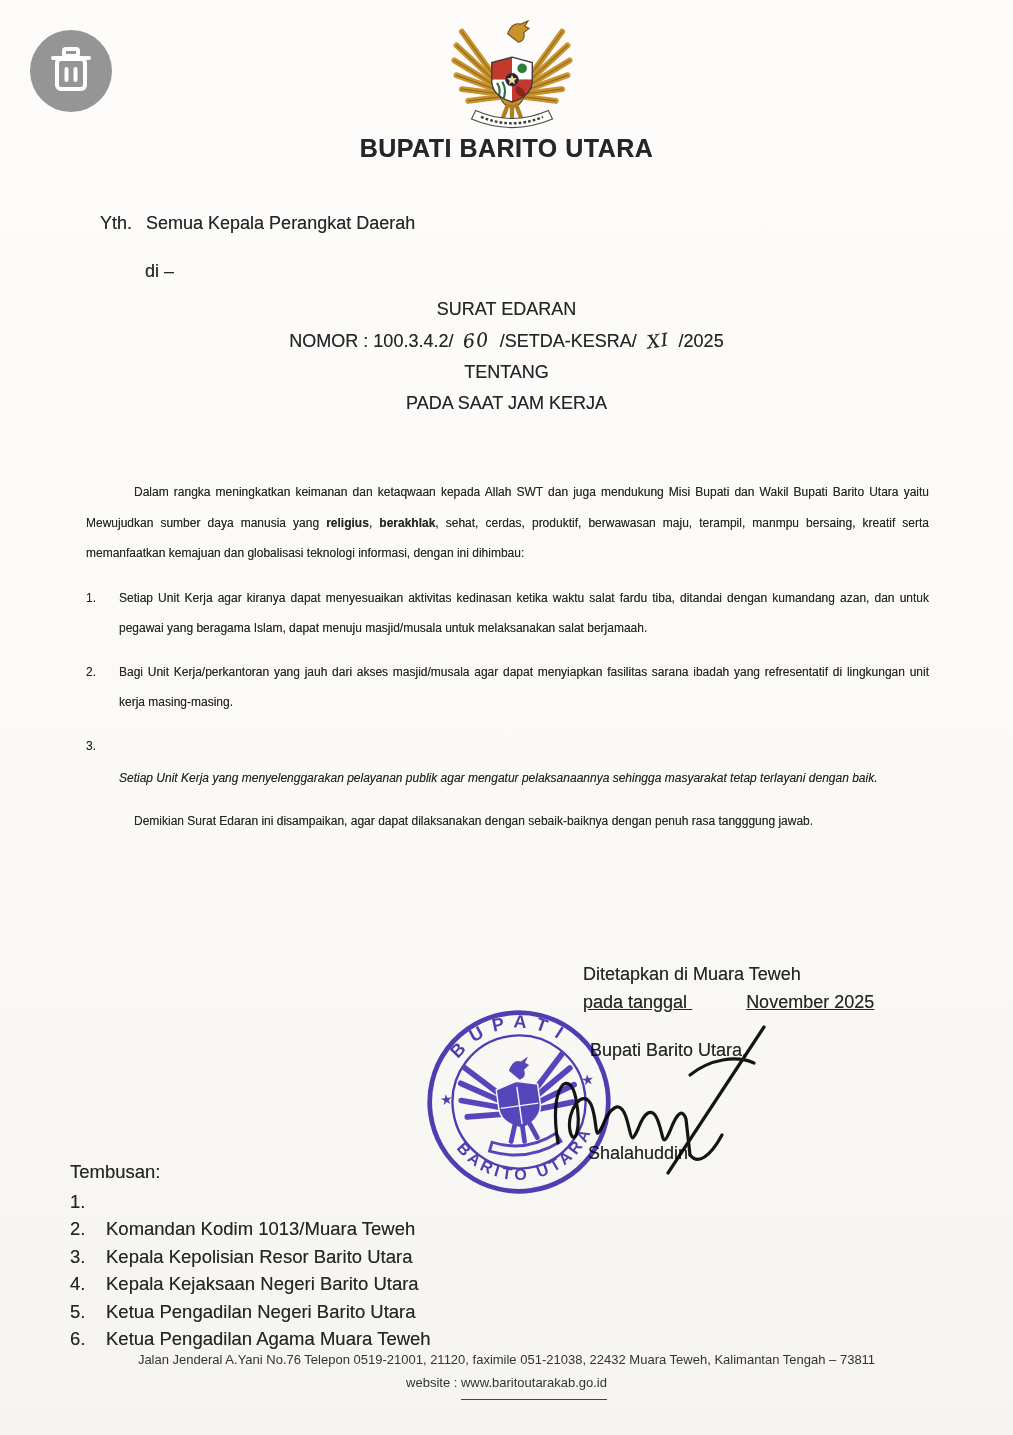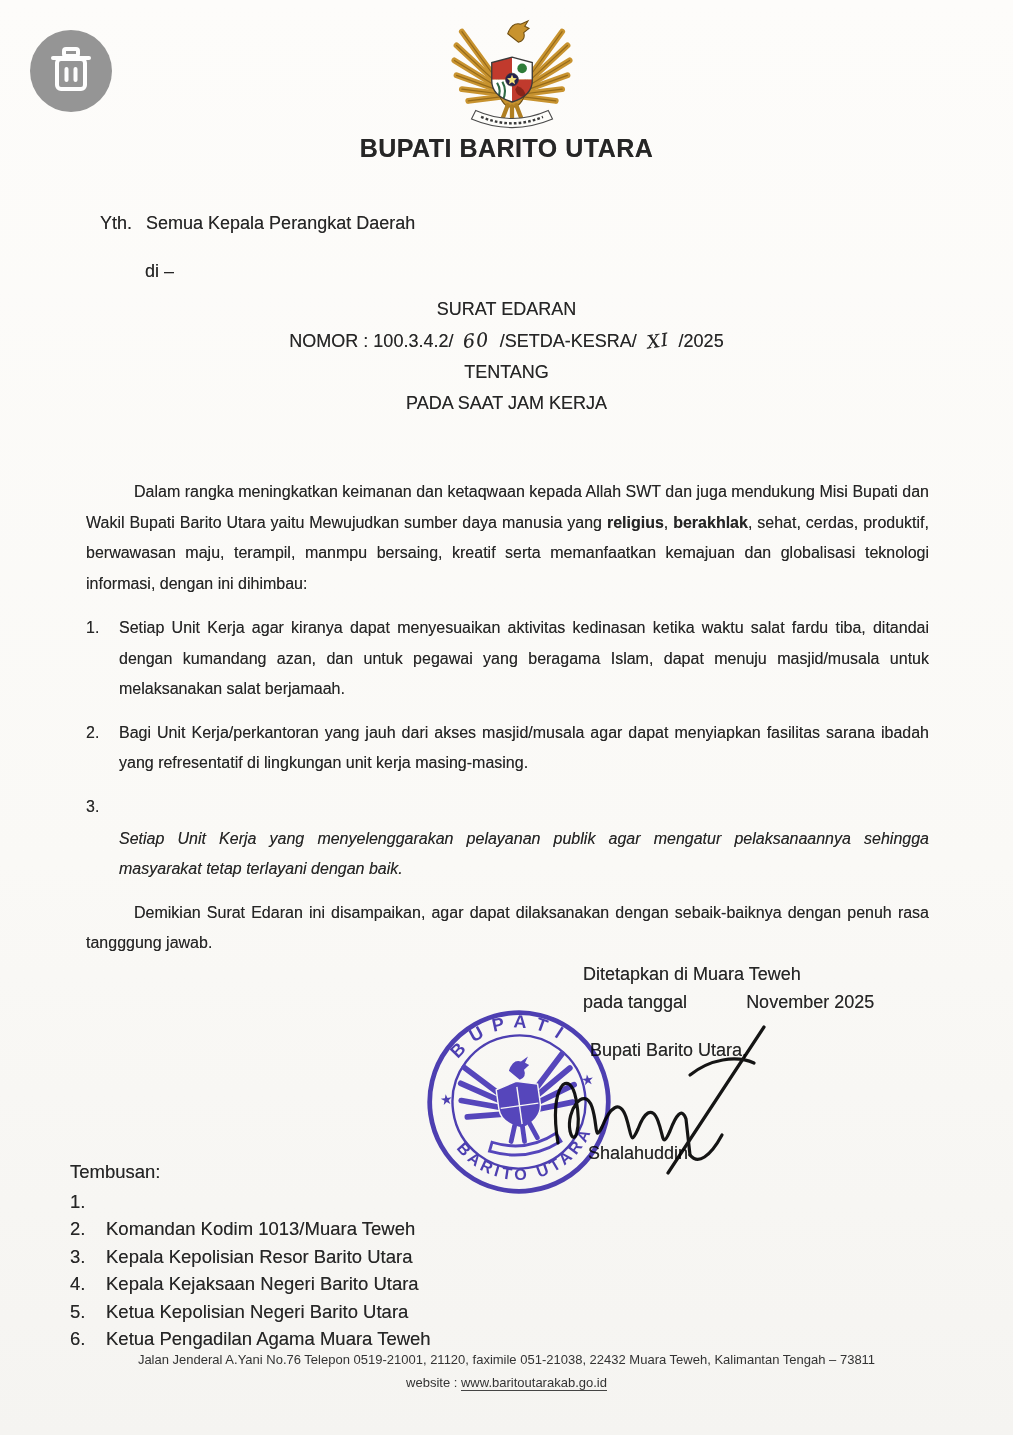--- a/index.html
+++ b/index.html
@@ -34,50 +34,50 @@
   .recipient .r2{margin:22px 0 0 45px;}
   .recipient .r3{margin:6px 0 0 100px;border-bottom:2px solid #2a2a2a;display:inline-block;padding-bottom:1px;}
 
   .subject{position:absolute;top:294px;left:0;width:100%;text-align:center;font-size:18px;line-height:31px;}
   .hand{
     display:inline-block;font-family:"DejaVu Serif",serif;font-style:italic;
     font-size:19px;transform:rotate(-5deg);letter-spacing:1px;margin:0 10px;
   }
   .hand.h2{transform:rotate(-8deg);font-size:18px;}
 
-  .bodytext{position:absolute;top:477px;left:86px;width:843px;font-size:16px;line-height:30.5px;text-align:justify;}
+  .bodytext{position:absolute;top:477px;left:86px;width:843px;font-size:12px;line-height:30.5px;text-align:justify;}
   .bodytext p{margin:0;}
   .p-open{text-indent:48px;}
   .b{font-weight:bold;}
   .it{font-style:italic;margin-top:32px;}
   .olist{margin-top:14px;}
   .oitem{display:flex;margin-bottom:13px;}
   .oitem .num{width:33px;flex:0 0 33px;}
   .oitem .txt{flex:1;text-align:justify;}
   .p-close{text-indent:48px;margin-top:2px;}
 
   .signblock{position:absolute;top:960px;left:0;width:1013px;height:270px;}
   .sign-place{position:absolute;top:4px;left:583px;font-size:18px;}
-  .sign-date{position:absolute;top:32px;left:583px;font-size:18px;}
+  .sign-date{position:absolute;top:32px;left:583px;font-size:18px;text-decoration:underline;}
   .sign-date .dval{margin-left:54px;}
   .sign-title{position:absolute;top:80px;left:590px;font-size:18px;z-index:1;}
   .sign-name{position:absolute;top:183px;left:588px;font-size:18px;z-index:1;}
   .stamp{position:absolute;top:47px;left:424px;width:190px;height:190px;
          mix-blend-mode:multiply;opacity:.93;transform:rotate(-8deg);z-index:2;}
   .signature{position:absolute;top:55px;left:540px;width:260px;height:175px;
          mix-blend-mode:multiply;z-index:3;}
 
   .tembusan{position:absolute;top:1158px;left:70px;font-size:18.5px;line-height:27.5px;}
   .tembusan .t-label{margin-bottom:2px;}
   .t-item{display:flex;}
   .t-item .num{width:36px;flex:0 0 36px;}
 
   .footer{position:absolute;top:1348px;left:0;width:100%;text-align:center;
           font-size:13px;line-height:23px;color:#333;}
-  .footer .url{border-bottom:1.5px solid #444;padding-bottom:0px;}
+  .footer .url{border-bottom:1.5px solid #444;padding-bottom:9px;}
 </style>
 </head>
 <body>
 
 <div class="page">
 
   <button class="trash-btn" aria-label="delete">
     <span>
       <svg width="44" height="46" viewBox="0 0 44 46">
         <g fill="none" stroke="#ffffff" stroke-width="4" stroke-linecap="round">
@@ -275,21 +275,21 @@
     <div class="t-item">
       <span class="num">3.</span>
       <span>Kepala Kepolisian Resor Barito Utara</span>
     </div>
     <div class="t-item">
       <span class="num">4.</span>
       <span>Kepala Kejaksaan Negeri Barito Utara</span>
     </div>
     <div class="t-item">
       <span class="num">5.</span>
-      <span>Ketua Kepolisian Negeri Barito Utara</span>
+      <span>Ketua Pengadilan Negeri Barito Utara</span>
     </div>
     <div class="t-item">
       <span class="num">6.</span>
       <span>Ketua Pengadilan Agama Muara Teweh</span>
     </div>
   </div>
 
   <div class="footer">
     <div>Jalan Jenderal A.Yani No.76 Telepon 0519-21001, 21120, faximile 051-21038, 22432 Muara Teweh, Kalimantan Tengah – 73811</div>
     <div>

